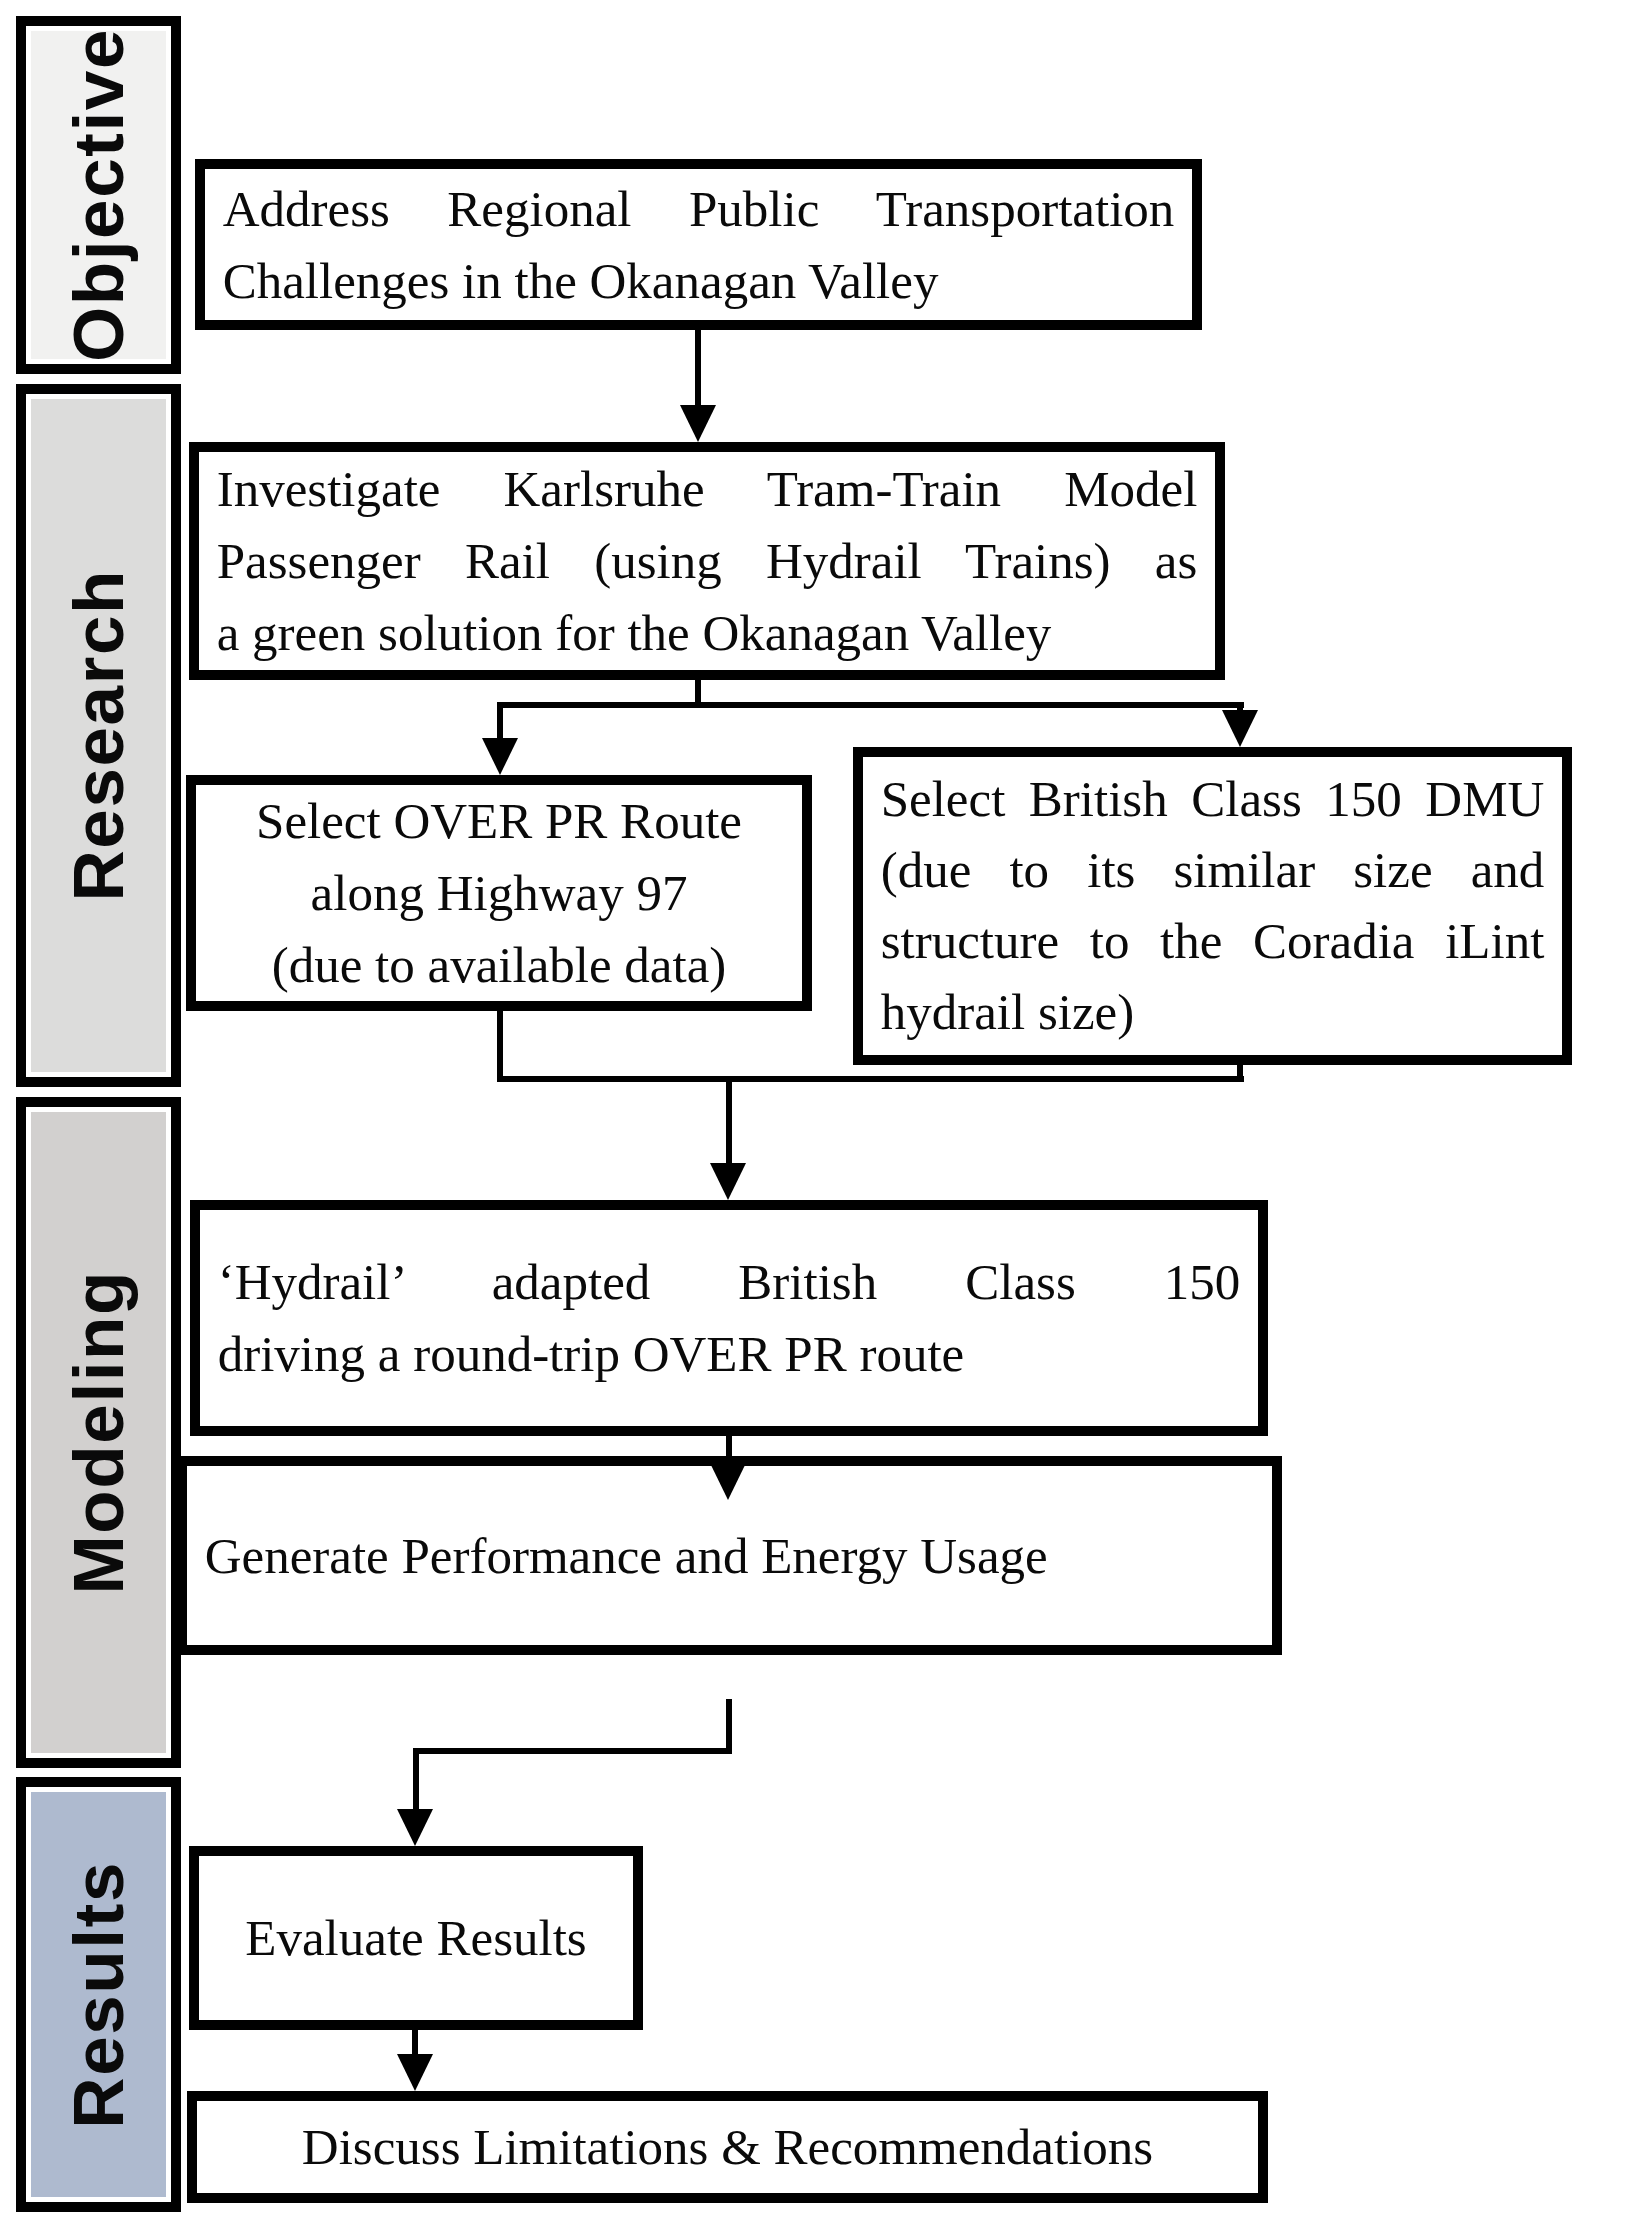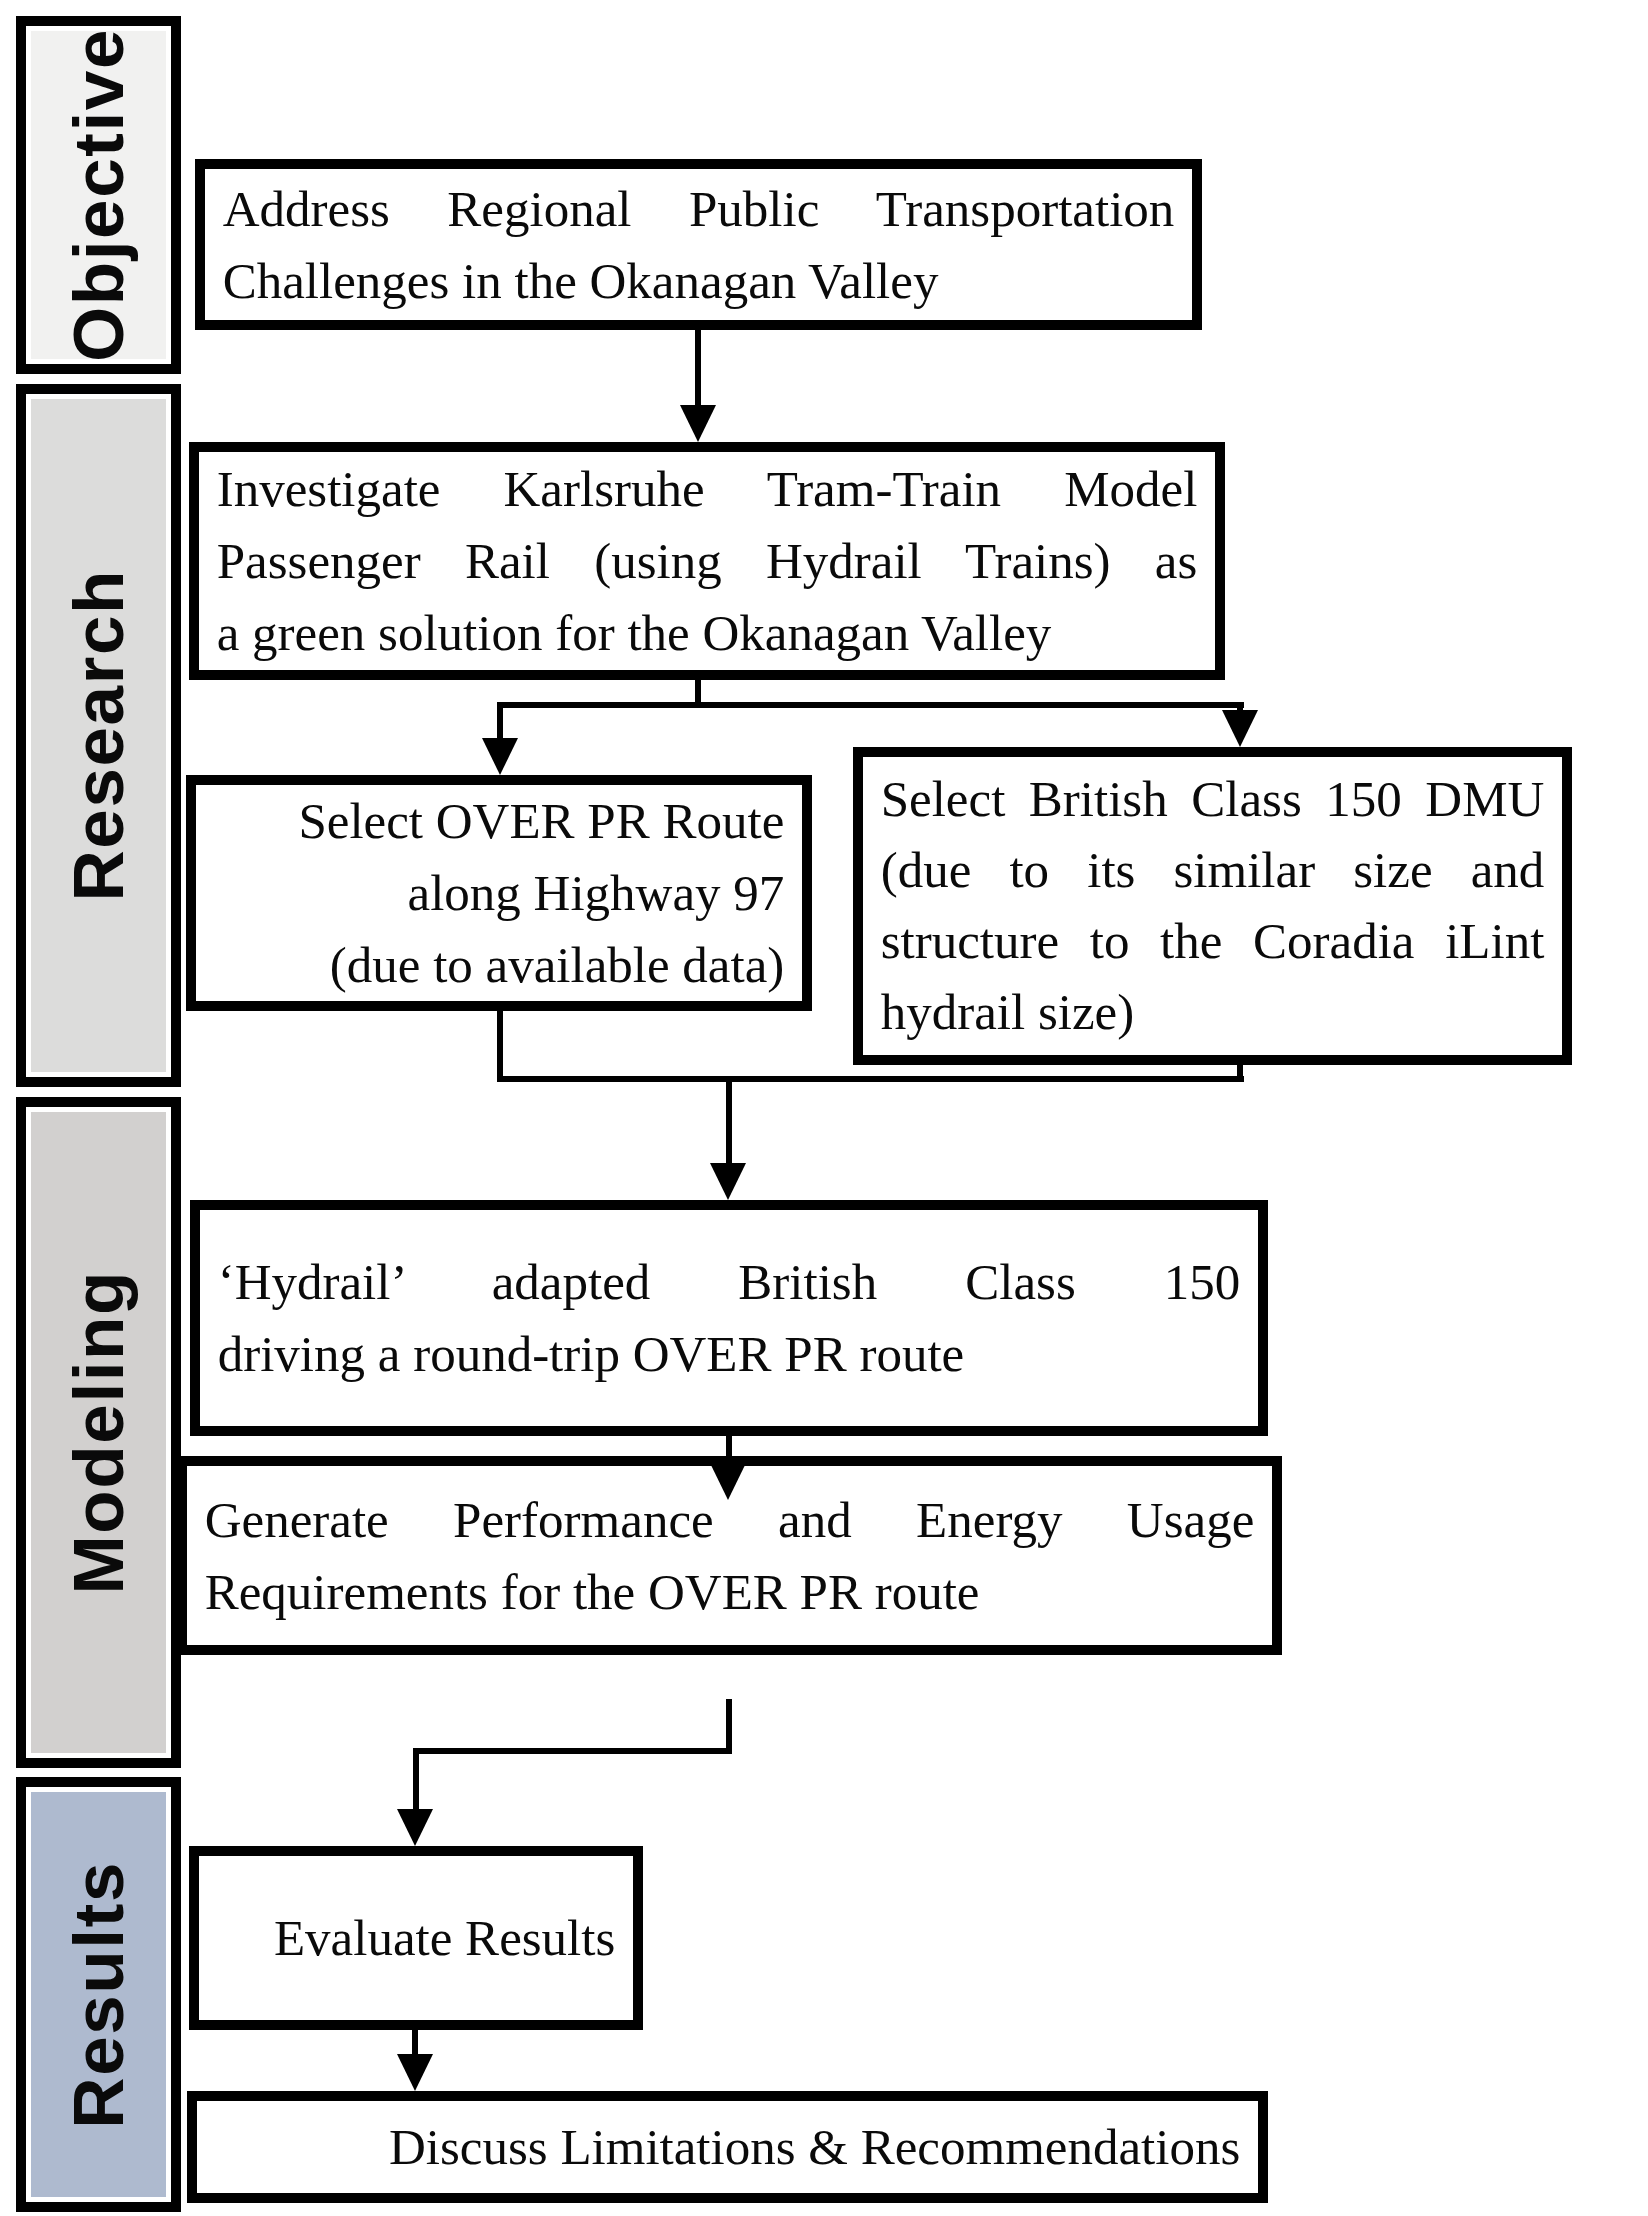--- a/index.html
+++ b/index.html
@@ -45,21 +45,21 @@
     background:#ffffff;
     box-sizing:border-box;
     display:flex; flex-direction:column; justify-content:center;
     padding:0 17.7px;
     font-size:51px;
     color:#0a0a0a;
   }
   .fbox .line { line-height:72px; white-space:nowrap; }
   .fbox.justify .line { text-align:justify; text-align-last:justify; white-space:normal; }
   .fbox.justify .line:last-child { text-align-last:left; }
-  .fbox.left .line { text-align:right; }
+  .fbox.left .line { text-align:center; }
 
   #box-address   { left:195px;  top:159px;  width:1007px; height:171px; }
   #box-investigate { left:189px; top:442px; width:1036px; height:238px; }
   #box-select-over { left:186px; top:775px; width:626px;  height:236px; }
   #box-select-british { left:853px; top:747px; width:719px; height:318px; }
   #box-select-british .line { line-height:71px; }
   #box-construct { left:190px;  top:1200px; width:1078px; height:236px; }
   #box-generate  { left:177px;  top:1456px; width:1105px; height:199px; }
   #box-evaluate  { left:189px;  top:1846px; width:454px;  height:184px; }
   #box-discuss   { left:187px;  top:2091px; width:1081px; height:112px; }
@@ -148,21 +148,20 @@
       <div class="line">(due to its similar size and</div>
       <div class="line">structure to the Coradia iLint</div>
       <div class="line">hydrail size)</div>
     </div>
   <div class="fbox justify" id="box-construct">
       <div class="line">‘Hydrail’ adapted British Class 150</div>
       <div class="line">driving a round-trip OVER PR route</div>
     </div>
   <div class="fbox justify" id="box-generate">
       <div class="line">Generate Performance and Energy Usage</div>
-      <div class="line">Requirements for the OVER PR route</div>
     </div>
   <div class="fbox left" id="box-evaluate">
       <div class="line">Evaluate Results</div>
     </div>
   <div class="fbox left" id="box-discuss">
       <div class="line">Discuss Limitations &amp; Recommendations</div>
     </div>
 
   <div class="vline" id="c1-v"></div>
   <div class="arrow-down" id="c1-a"></div>

